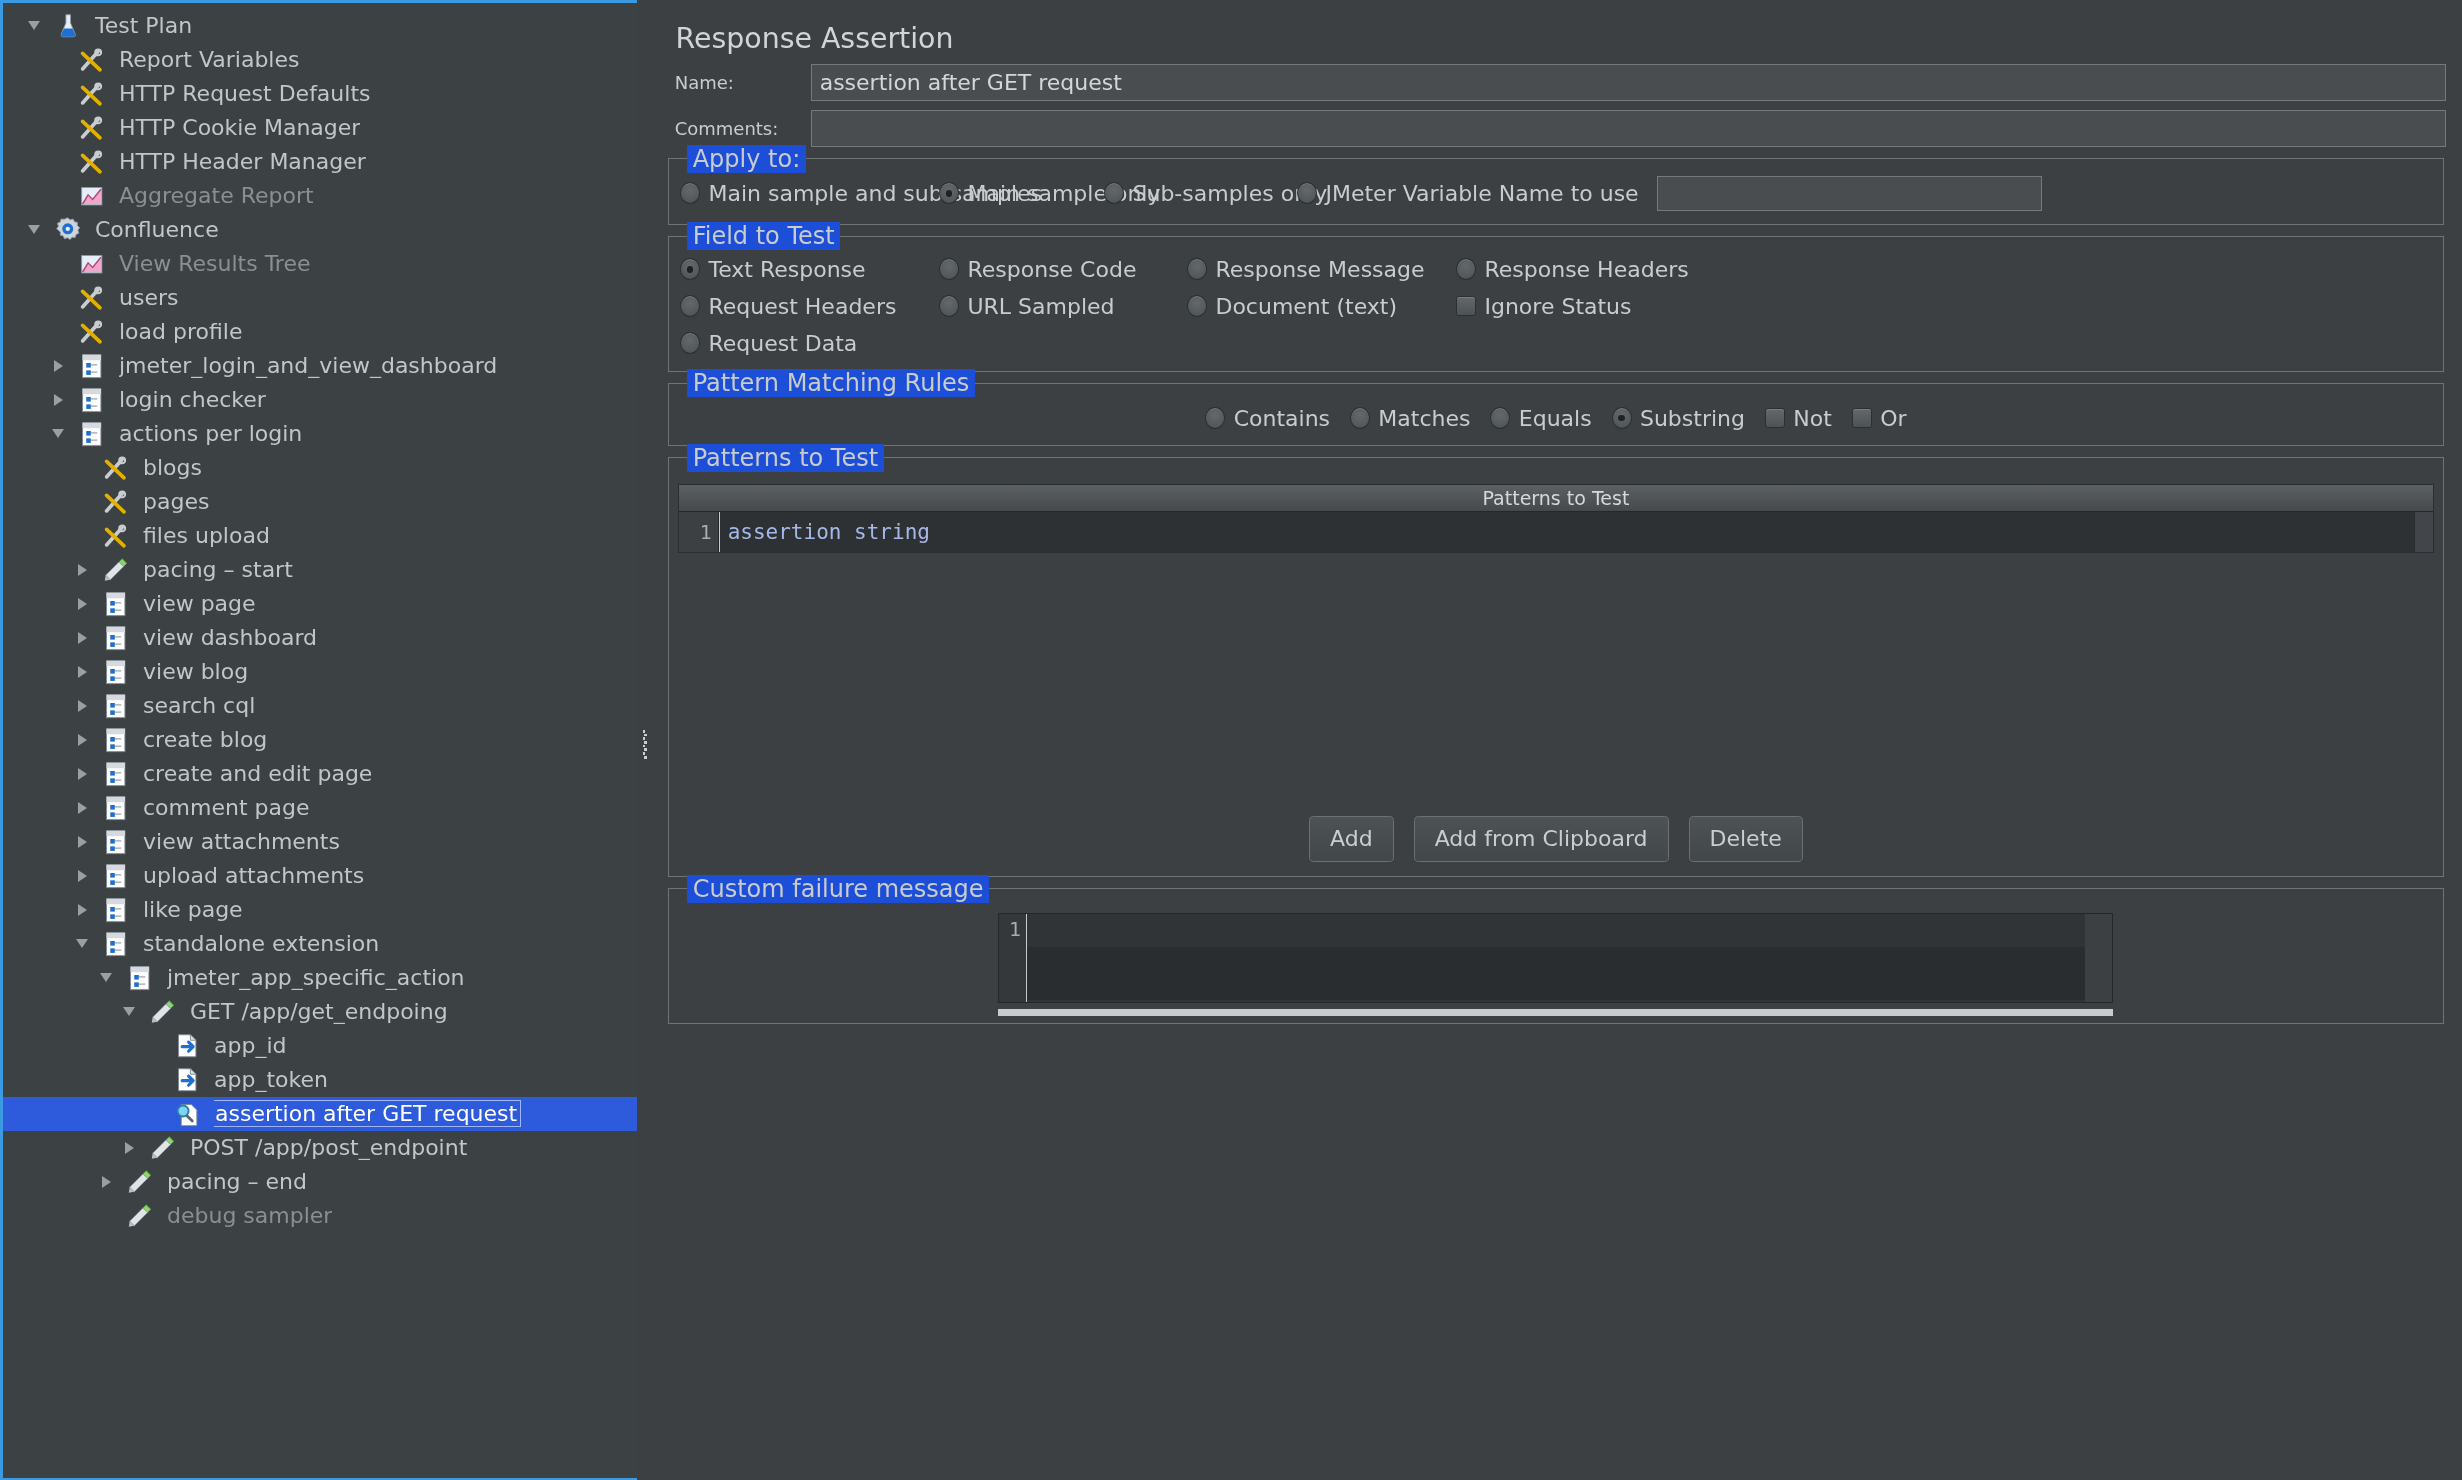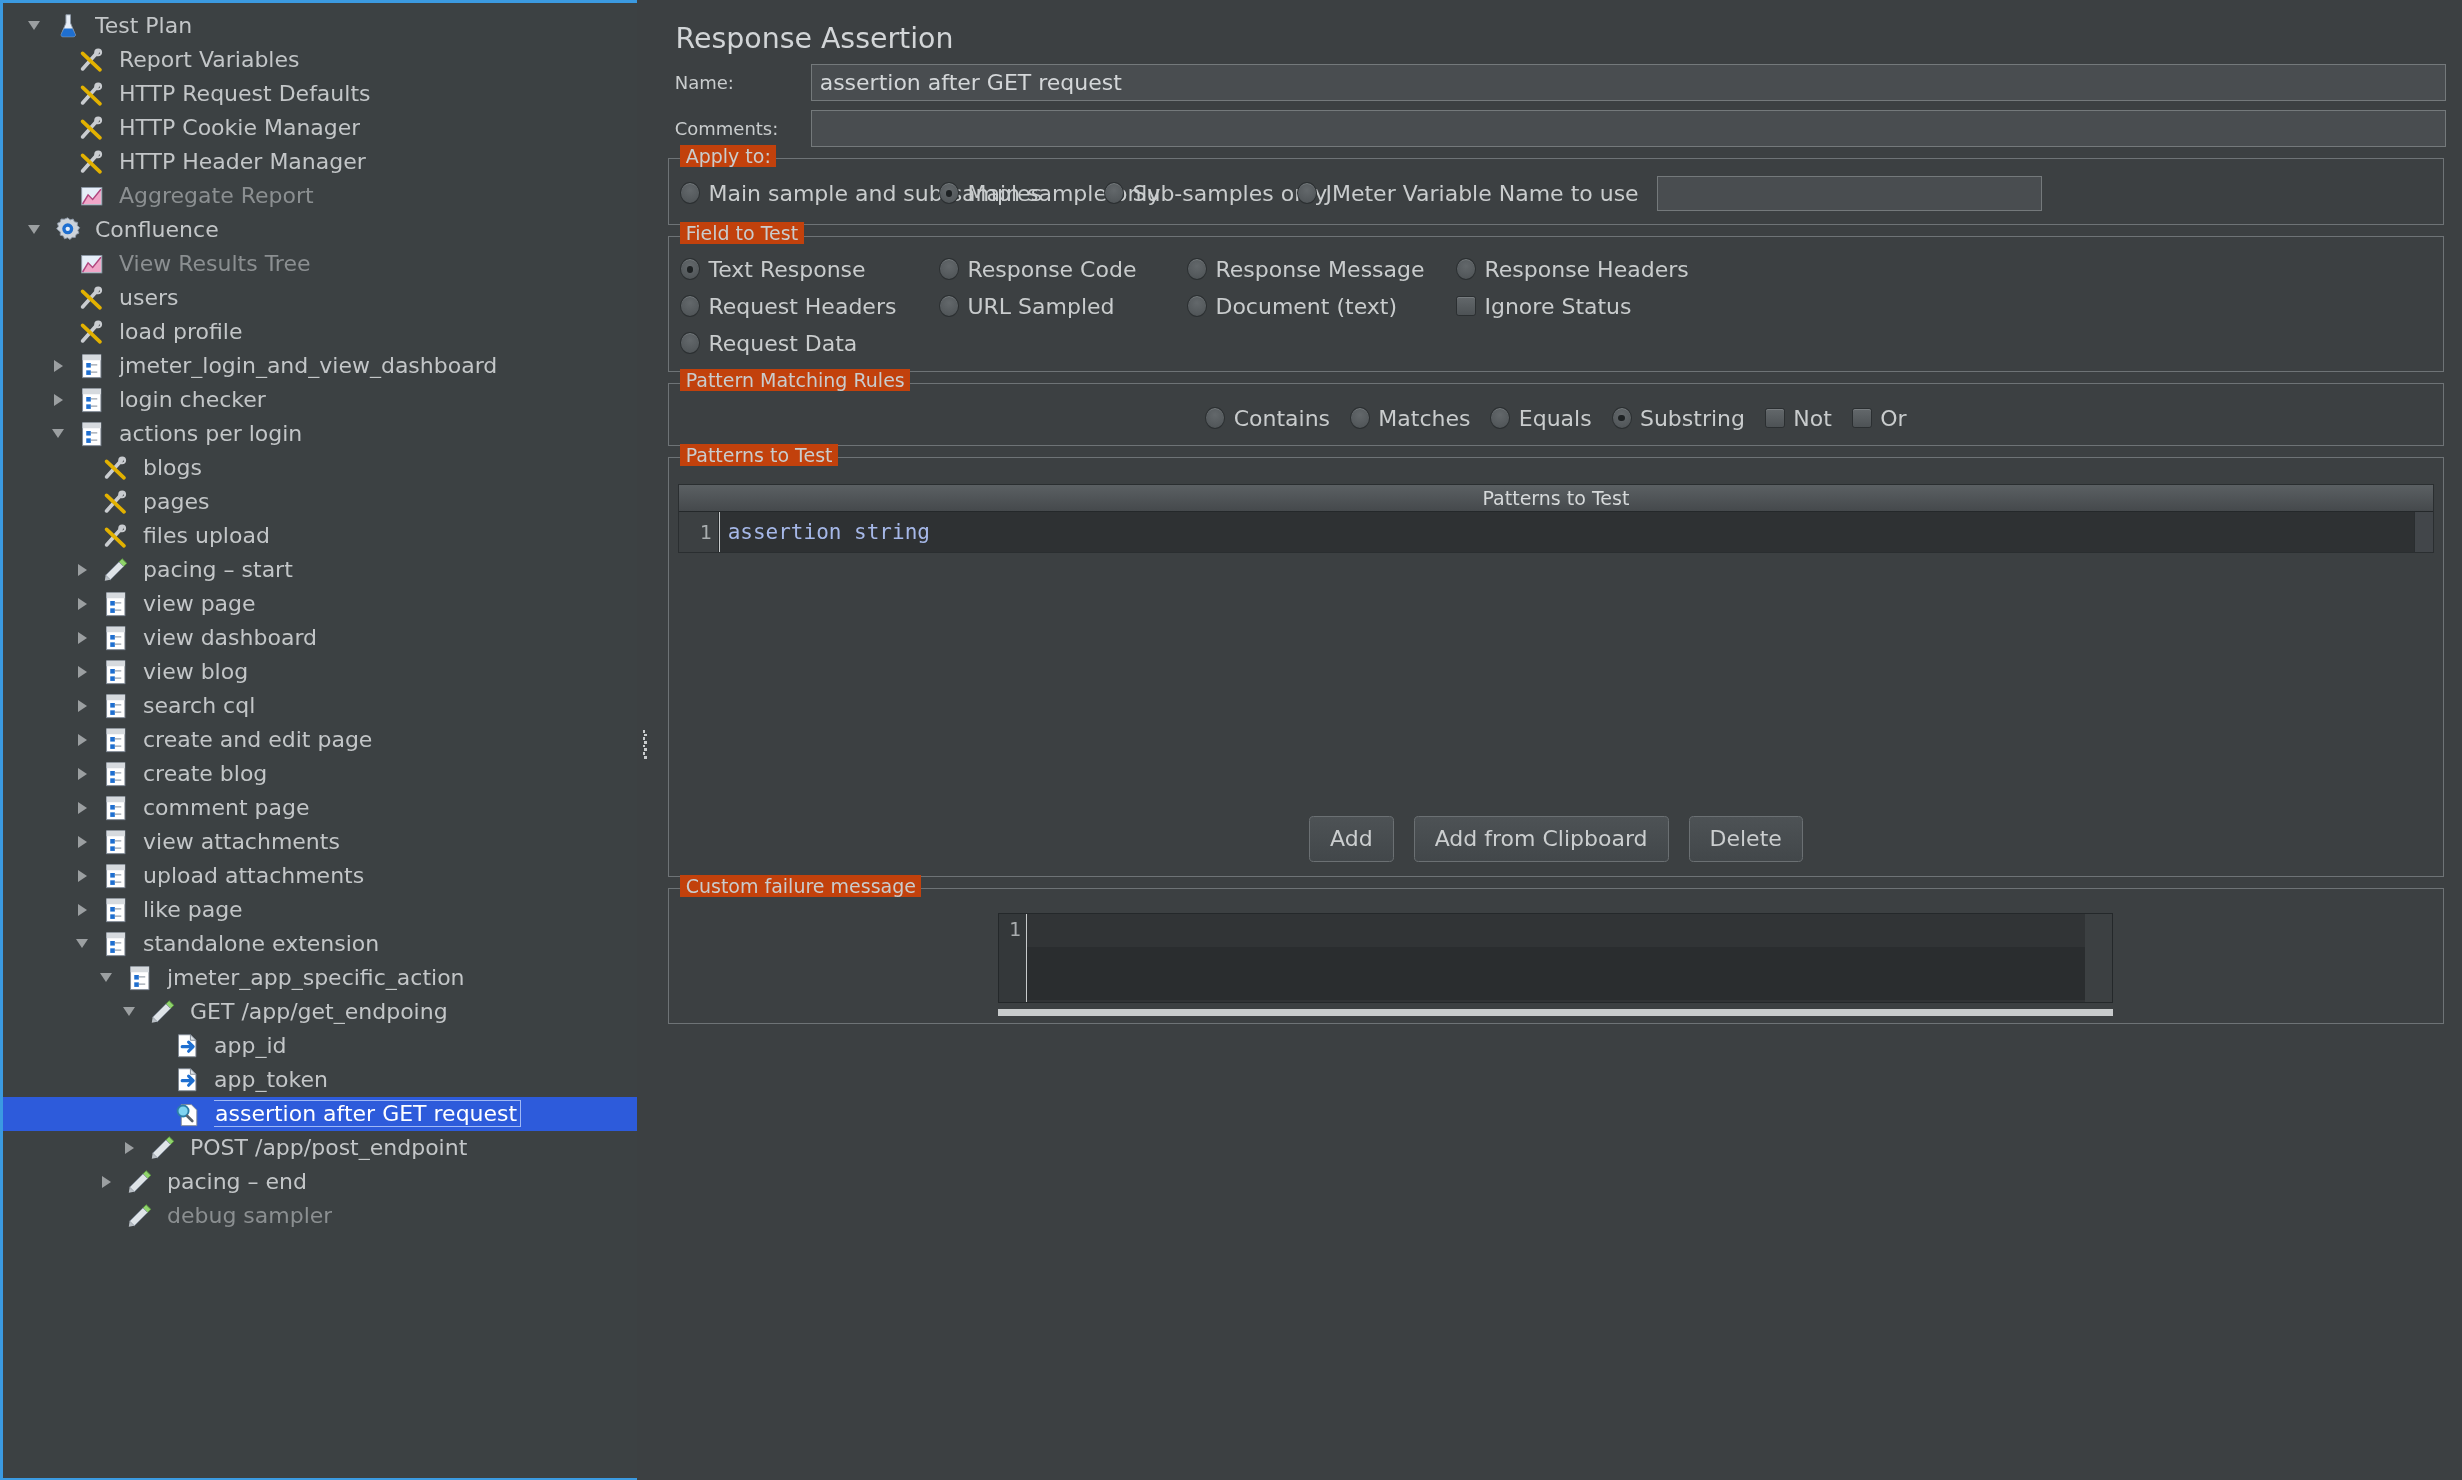--- a/index.html
+++ b/index.html
@@ -117,24 +117,24 @@
 
   
   .group {
     border: 0.9px solid #6e7376;
     margin: 11px 1.8px 0 1.8px;
     position: relative;
     padding: 14.7px 11px 11px 11px;
   }
   .group > .gtitle {
     position: absolute;
-    top: -14.7px; left: 11px;
-    background: #c2410c;
+    top: -14.7px; left: 18px;
+    background: #1d4ed8;
     padding: 0 5.5px;
-    font-size: 19px;
+    font-size: 24px;
     color: #c9cccd;
     white-space: nowrap;
   }
 
   .optrow { display: flex; align-items: center; }
 
   .opt { display: flex; align-items: center; white-space: nowrap; }
   .opt .cap { font-size: 22px; color: #c9cccd; margin-left: 8.3px; }
 
   .radio {
@@ -533,35 +533,35 @@
         <div class="twist closed"><i></i></div>
         <div class="ticon">
           <svg viewBox="0 0 30 30">
             <rect x="5" y="3" width="20" height="25" fill="#ffffff" stroke="#7e8894"></rect>
             <rect x="5" y="3" width="20" height="6" fill="#d6dade"></rect>
             <rect x="9" y="12" width="5" height="5" fill="#1f6fd0"></rect>
             <rect x="9" y="20" width="5" height="5" fill="#1f6fd0"></rect>
             <path d="M14 14h7M14 22h7" stroke="#9aa3ad" stroke-width="1.4"></path>
           </svg>
         </div>
+        <div class="tlabel"><span class="tlabel-box">create blog</span></div>
+      </div>
+      <div class="tnode">
+        <div style="flex: 0 0 59px;"></div>
+        <div class="twist closed"><i></i></div>
+        <div class="ticon">
+          <svg viewBox="0 0 30 30">
+            <rect x="5" y="3" width="20" height="25" fill="#ffffff" stroke="#7e8894"></rect>
+            <rect x="5" y="3" width="20" height="6" fill="#d6dade"></rect>
+            <rect x="9" y="12" width="5" height="5" fill="#1f6fd0"></rect>
+            <rect x="9" y="20" width="5" height="5" fill="#1f6fd0"></rect>
+            <path d="M14 14h7M14 22h7" stroke="#9aa3ad" stroke-width="1.4"></path>
+          </svg>
+        </div>
         <div class="tlabel"><span class="tlabel-box">create and edit page</span></div>
-      </div>
-      <div class="tnode">
-        <div style="flex: 0 0 59px;"></div>
-        <div class="twist closed"><i></i></div>
-        <div class="ticon">
-          <svg viewBox="0 0 30 30">
-            <rect x="5" y="3" width="20" height="25" fill="#ffffff" stroke="#7e8894"></rect>
-            <rect x="5" y="3" width="20" height="6" fill="#d6dade"></rect>
-            <rect x="9" y="12" width="5" height="5" fill="#1f6fd0"></rect>
-            <rect x="9" y="20" width="5" height="5" fill="#1f6fd0"></rect>
-            <path d="M14 14h7M14 22h7" stroke="#9aa3ad" stroke-width="1.4"></path>
-          </svg>
-        </div>
-        <div class="tlabel"><span class="tlabel-box">create blog</span></div>
       </div>
       <div class="tnode">
         <div style="flex: 0 0 59px;"></div>
         <div class="twist closed"><i></i></div>
         <div class="ticon">
           <svg viewBox="0 0 30 30">
             <rect x="5" y="3" width="20" height="25" fill="#ffffff" stroke="#7e8894"></rect>
             <rect x="5" y="3" width="20" height="6" fill="#d6dade"></rect>
             <rect x="9" y="12" width="5" height="5" fill="#1f6fd0"></rect>
             <rect x="9" y="20" width="5" height="5" fill="#1f6fd0"></rect>

